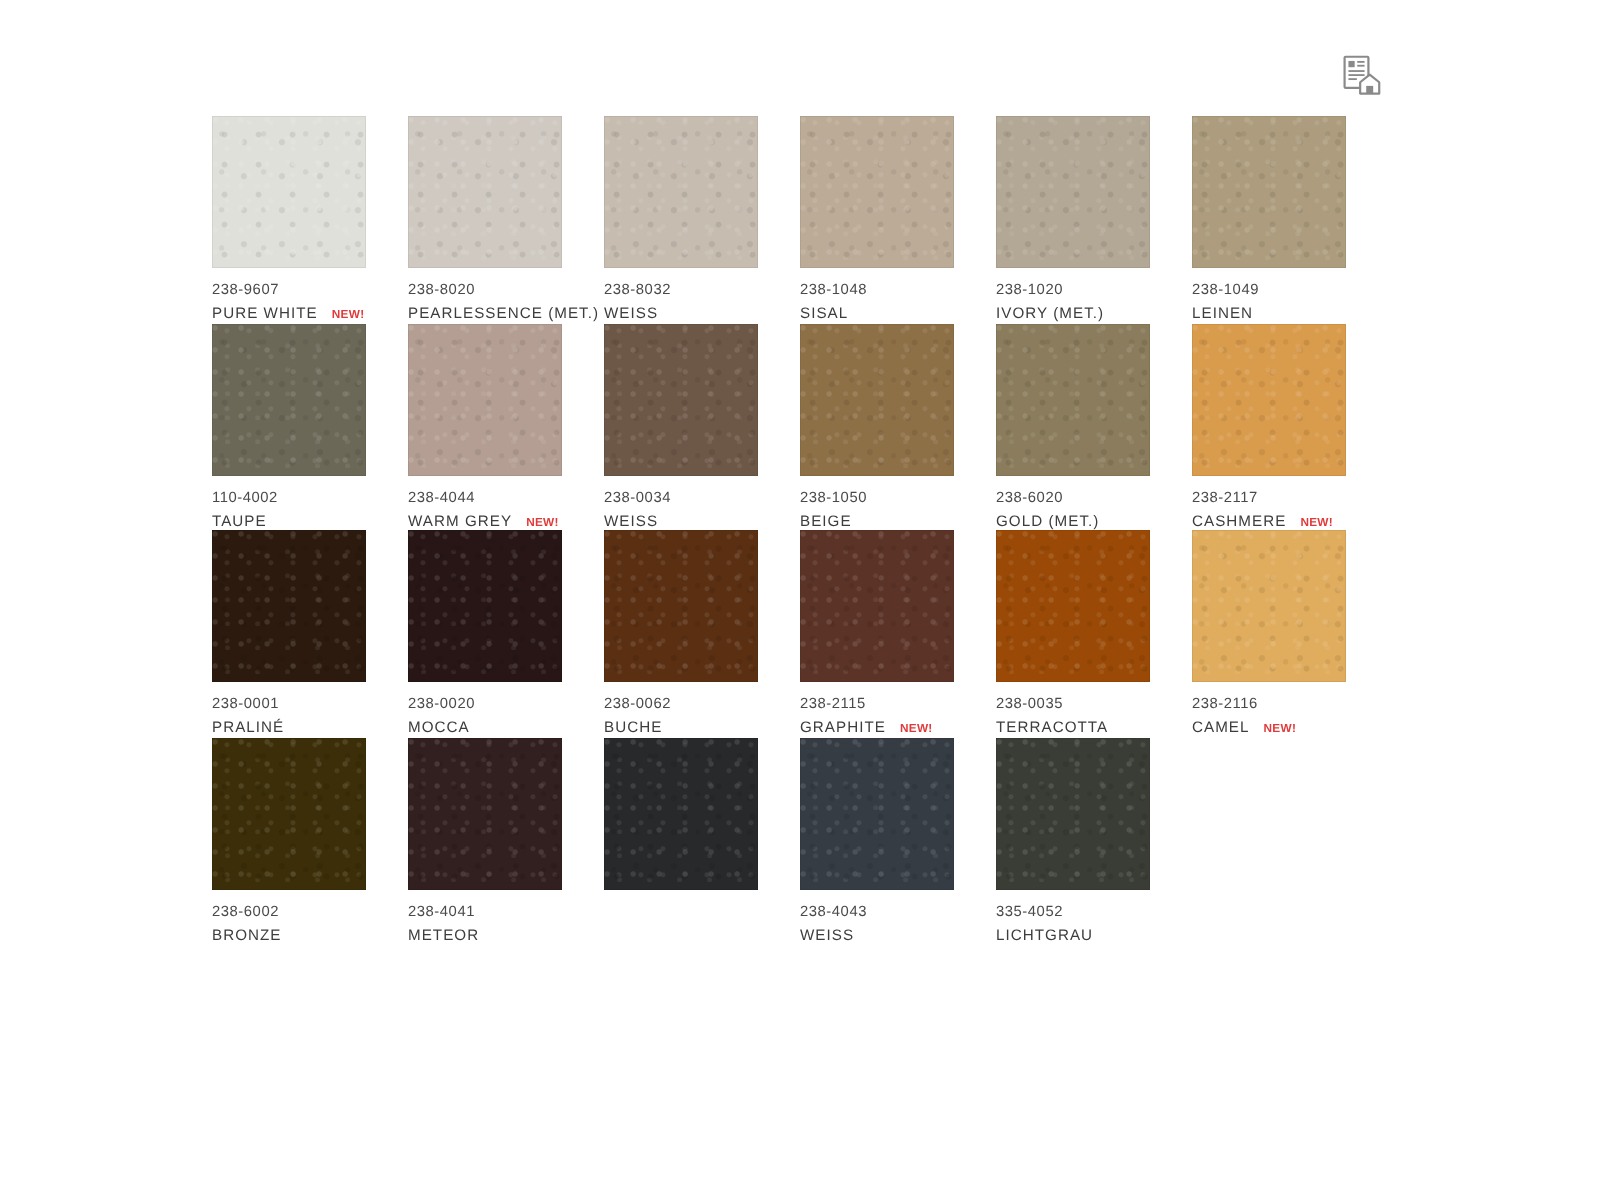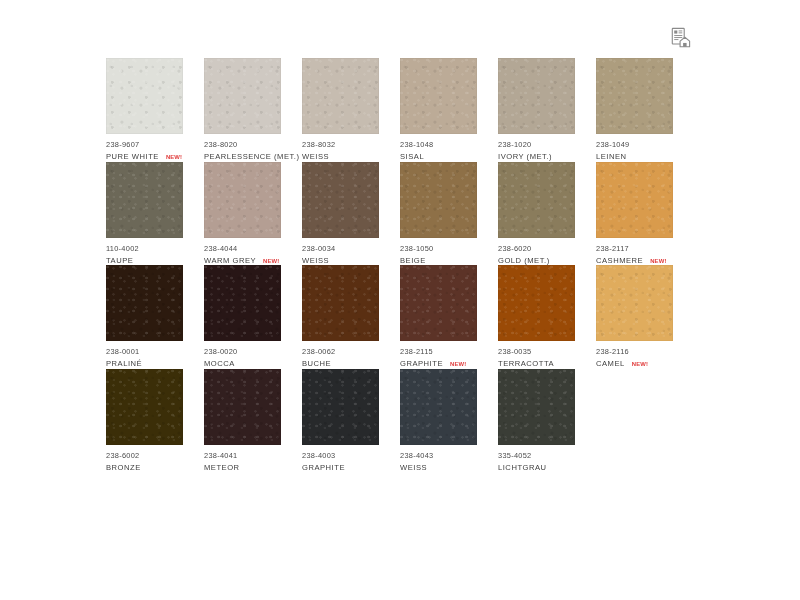--- a/index.html
+++ b/index.html
@@ -328,26 +328,20 @@
         <div class="swatch" style="background-color: rgb(50, 31, 31);"></div>
         <div class="meta">
           <div class="code">238-4041</div>
           <div class="name-row">
             <span class="name">METEOR</span>
           </div>
         </div>
       </div>
       <div class="cell">
         <div class="swatch" style="background-color: rgb(39, 41, 43);"></div>
-        <div class="meta">
-          <div class="code">238-4003</div>
-          <div class="name-row">
-            <span class="name">GRAPHITE</span>
-          </div>
-        </div>
       </div>
       <div class="cell">
         <div class="swatch" style="background-color: rgb(53, 60, 67);"></div>
         <div class="meta">
           <div class="code">238-4043</div>
           <div class="name-row">
             <span class="name">WEISS</span>
           </div>
         </div>
       </div>

